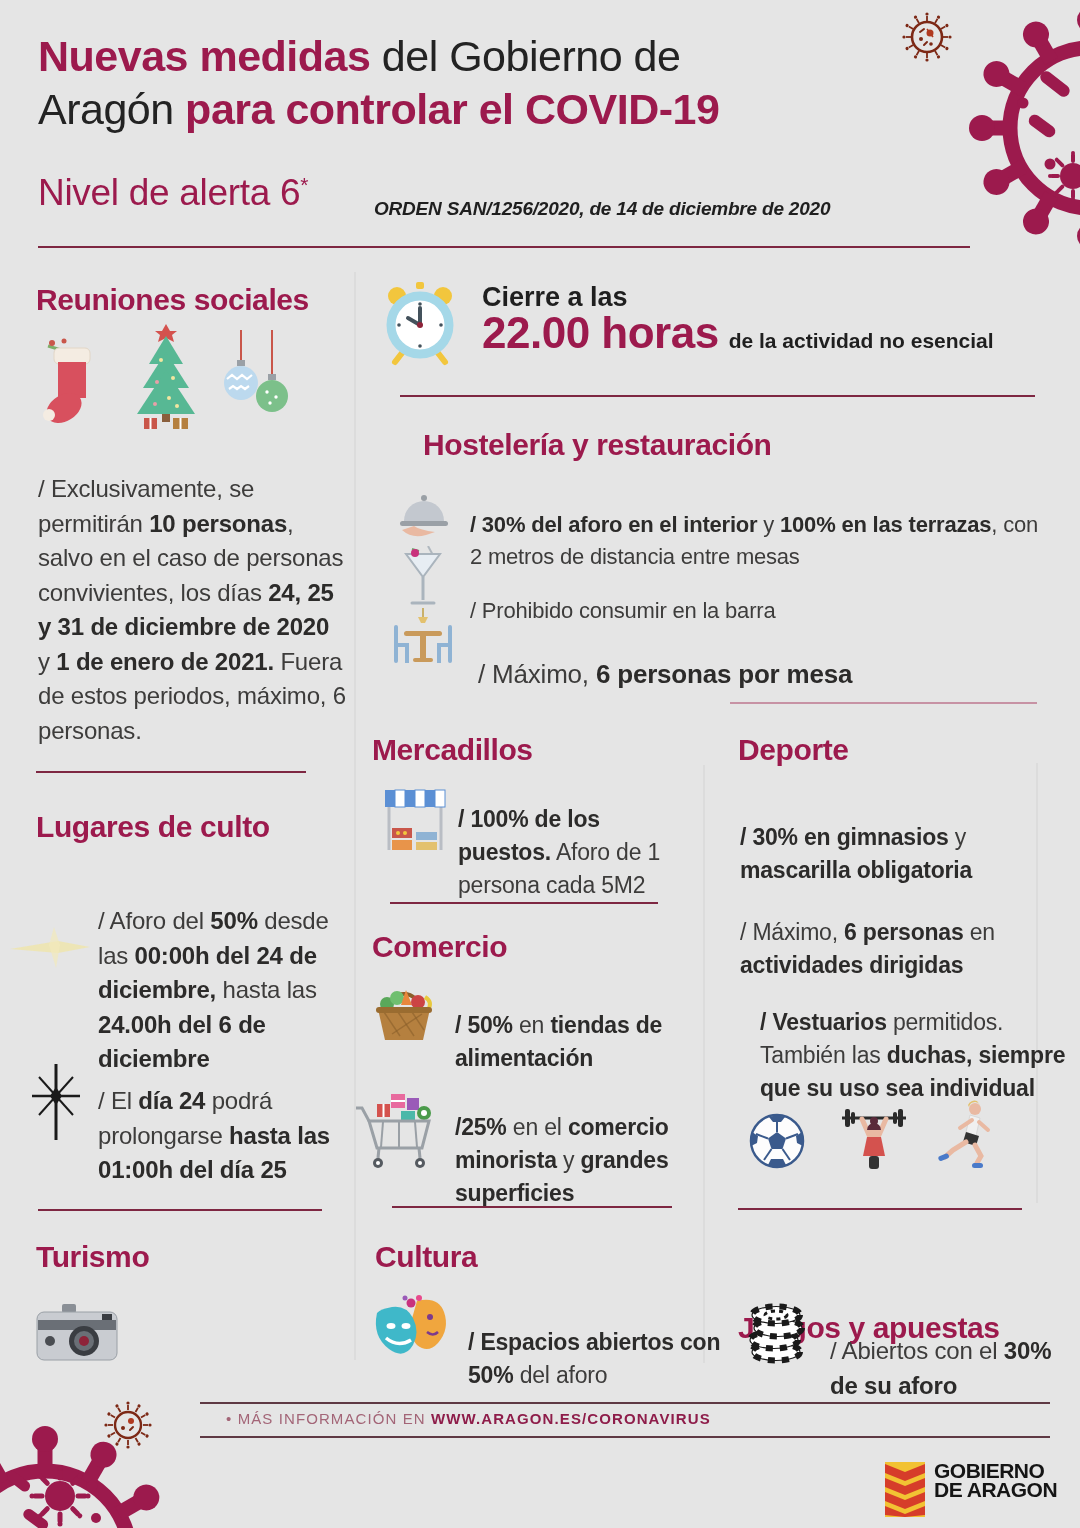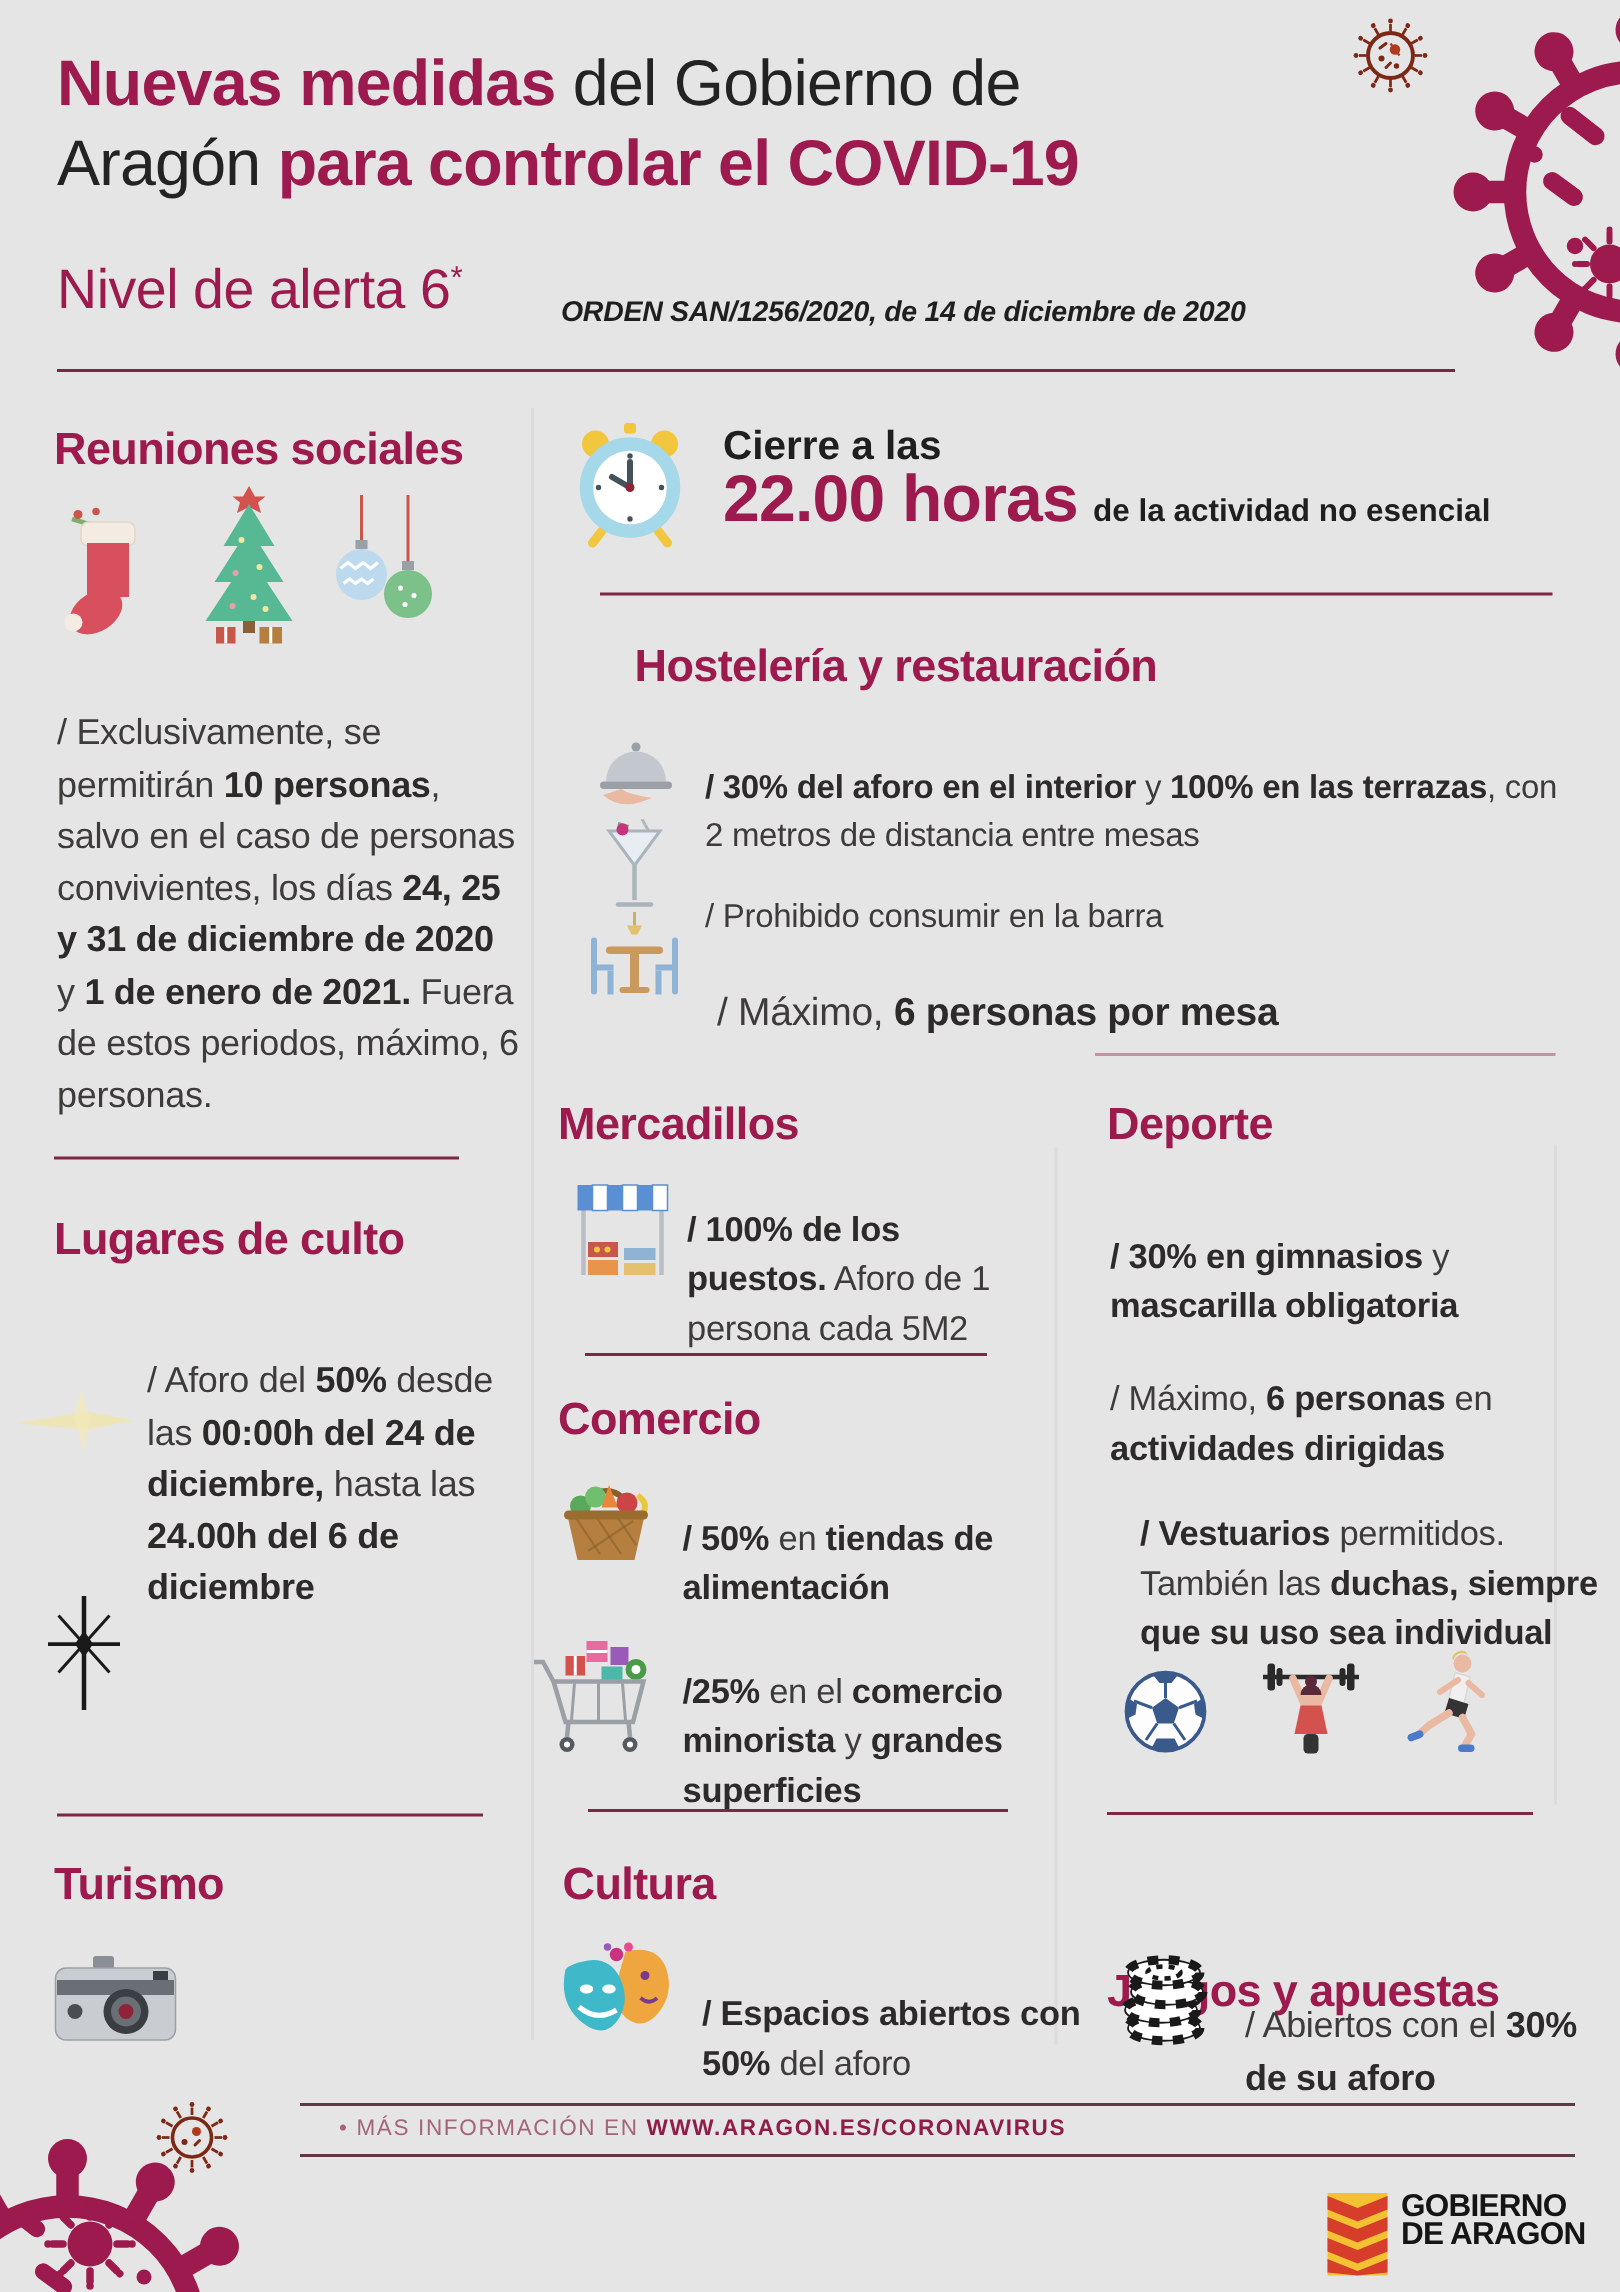--- a/index.html
+++ b/index.html
@@ -193,20 +193,21 @@
   </svg>
   <p class="body" style="left:98px;top:880px;width:252px;"><span>/ Aforo del </span><b>50%</b><span>  desde las </span><b>00:00h del 24 de diciembre,</b><span> hasta las </span><b>24.00h del 6 de diciembre</b></p>
 
   <svg class="abs" style="left:26px;top:1060px;" width="60" height="84" viewBox="0 0 60 84">
     <line x1="30" y1="4" x2="30" y2="80" stroke="#1a1a1a" stroke-width="3"></line>
     <line x1="6" y1="36" x2="54" y2="36" stroke="#1a1a1a" stroke-width="2.5"></line>
     <line x1="13" y1="17" x2="47" y2="55" stroke="#1a1a1a" stroke-width="2"></line>
     <line x1="47" y1="17" x2="13" y2="55" stroke="#1a1a1a" stroke-width="2"></line>
     <polygon points="30,27 36,36 30,45 24,36" fill="#1a1a1a"></polygon>
   </svg>
+  <p class="body" style="left:98px;top:1060px;width:248px;"><span>/ El </span><b>día 24</b><span> podrá prolongarse </span><b>hasta las 01:00h del día 25</b></p>
 
   <div class="hrule" style="left:38px;top:1209px;width:284px;"></div>
   <div class="sec-title" style="left:36px;top:1240px;">Turismo</div>
 
   <svg class="abs" style="left:36px;top:1302px;" width="82" height="60" viewBox="0 0 82 60">
     <rect x="26" y="2" width="14" height="9" rx="2" fill="#8a8f96"></rect>
     <rect x="1" y="10" width="80" height="48" rx="7" fill="#c9ccd1" stroke="#9aa0a6"></rect>
     <rect x="2" y="18" width="78" height="10" fill="#6a6f76"></rect>
     <circle cx="48" cy="39" r="15" fill="#3a3d42"></circle>
     <circle cx="48" cy="39" r="10" fill="#6a6f76"></circle>

